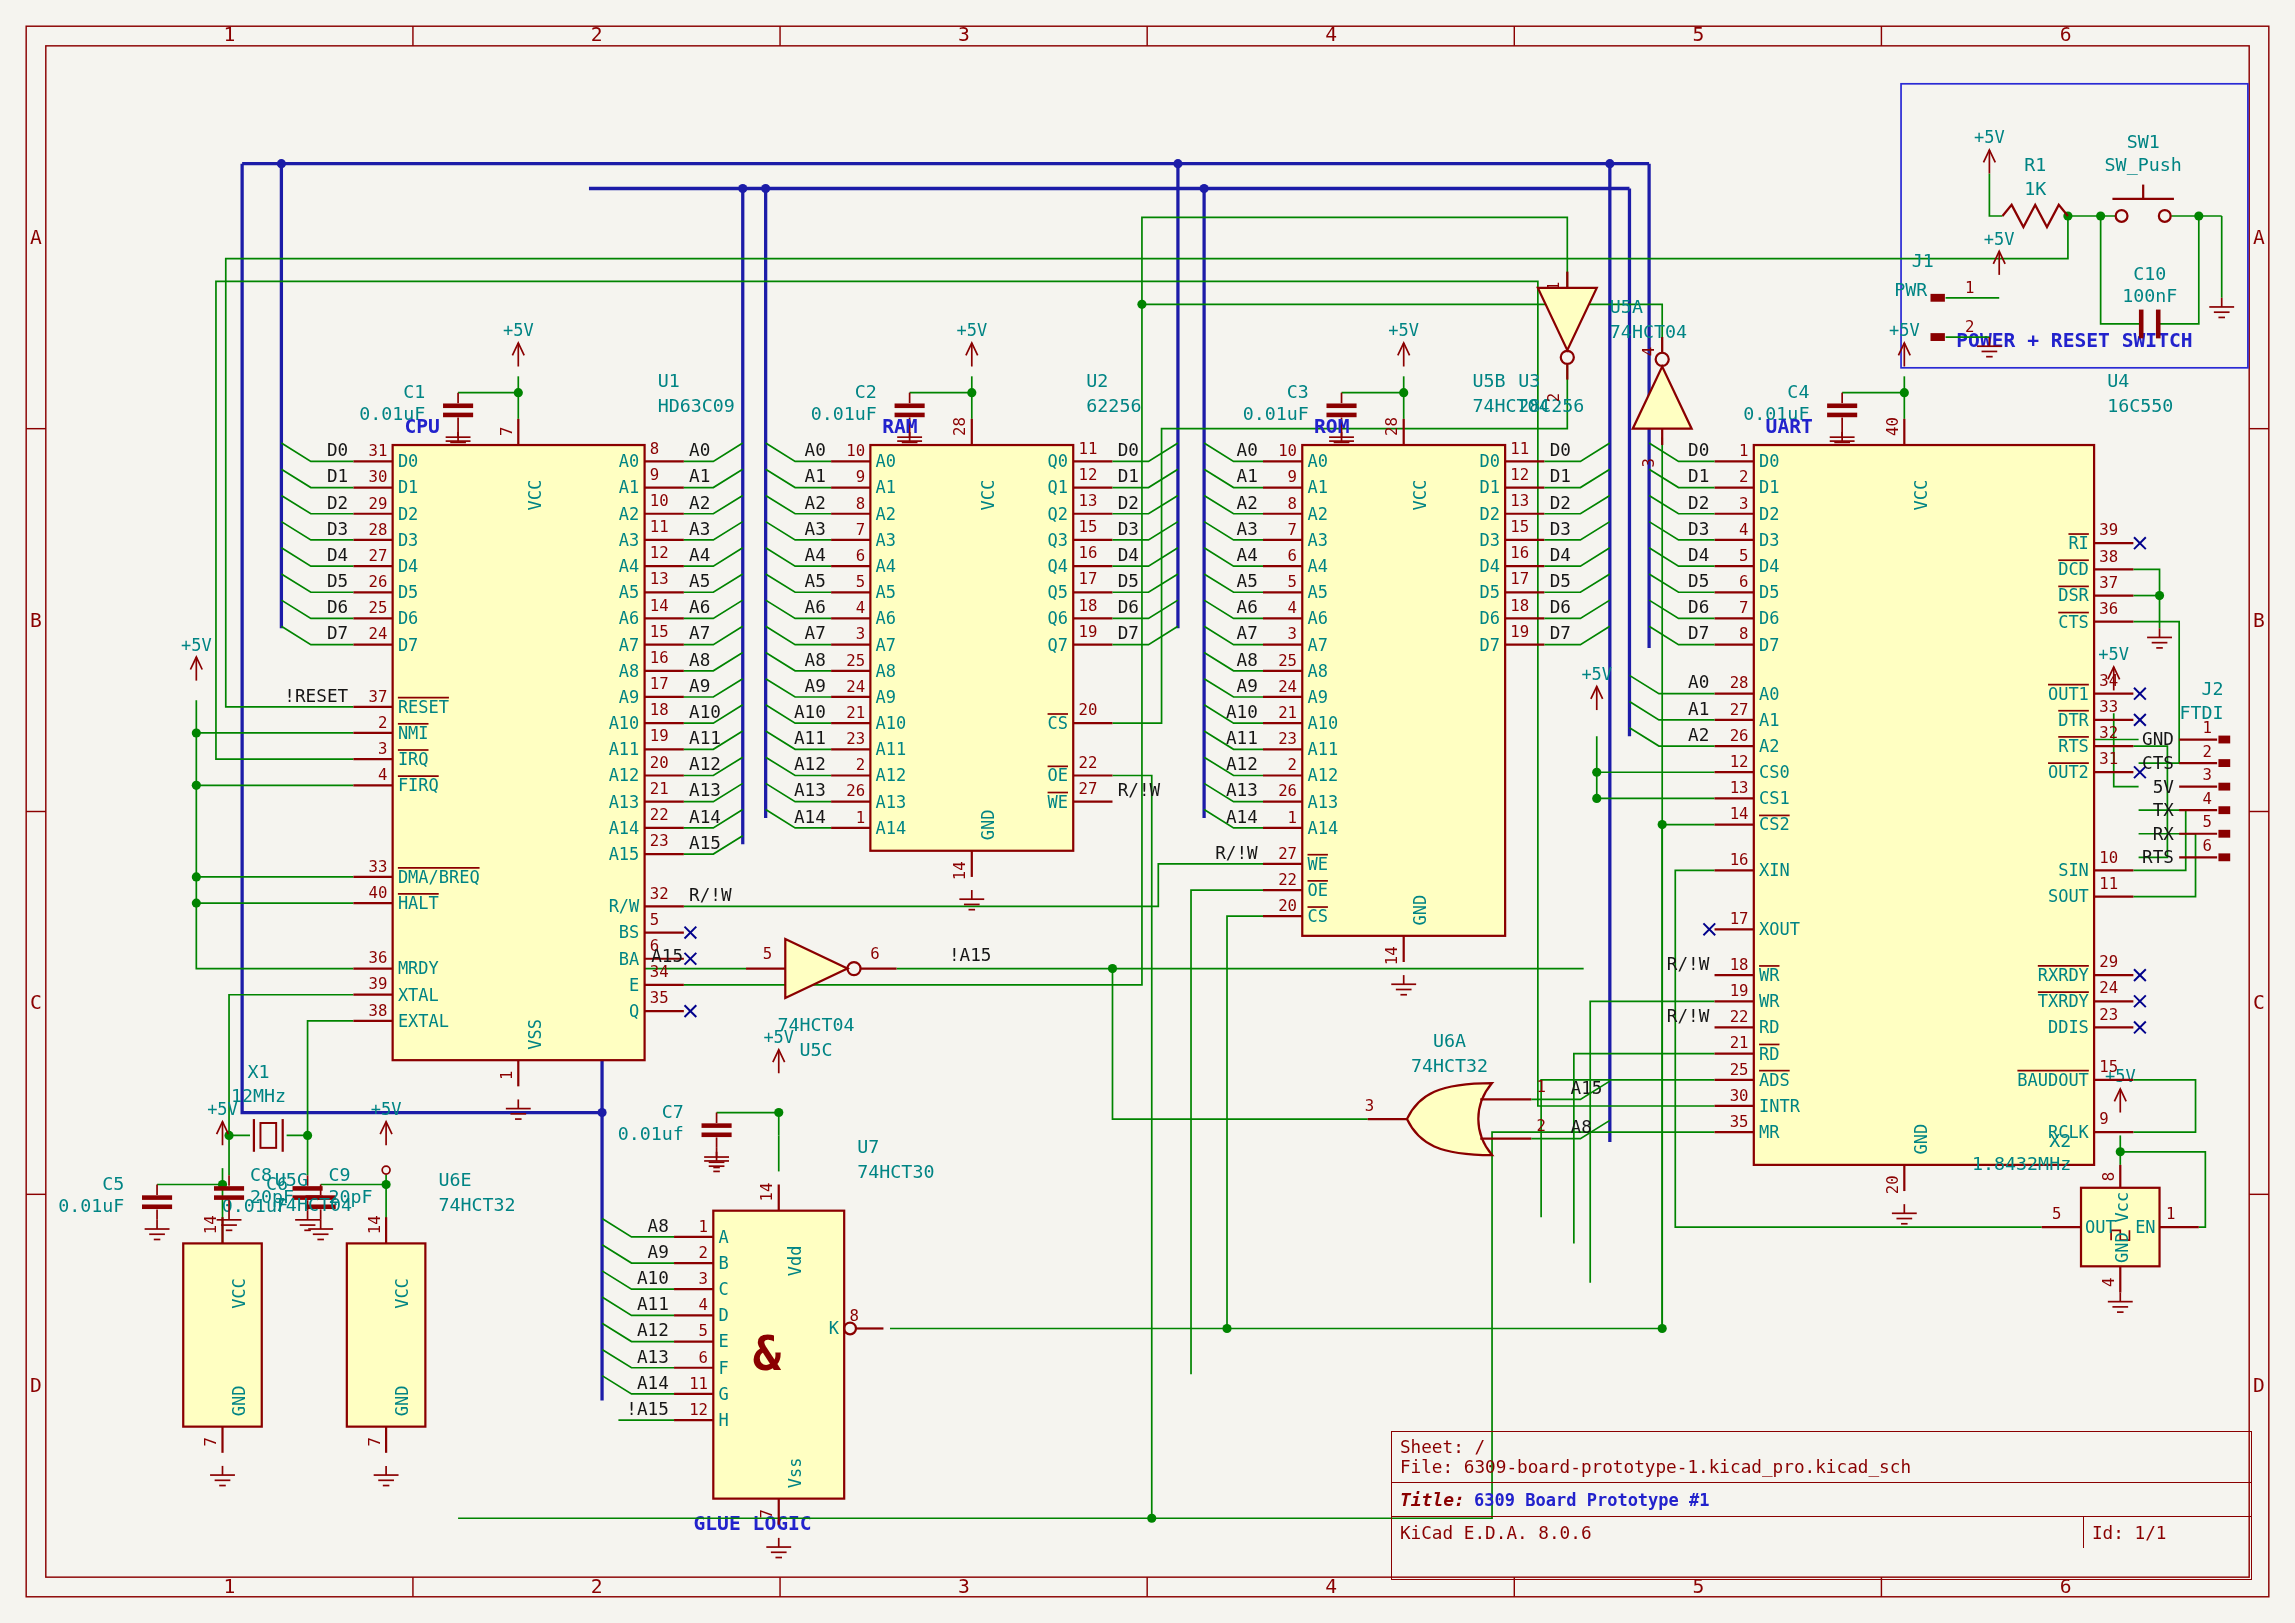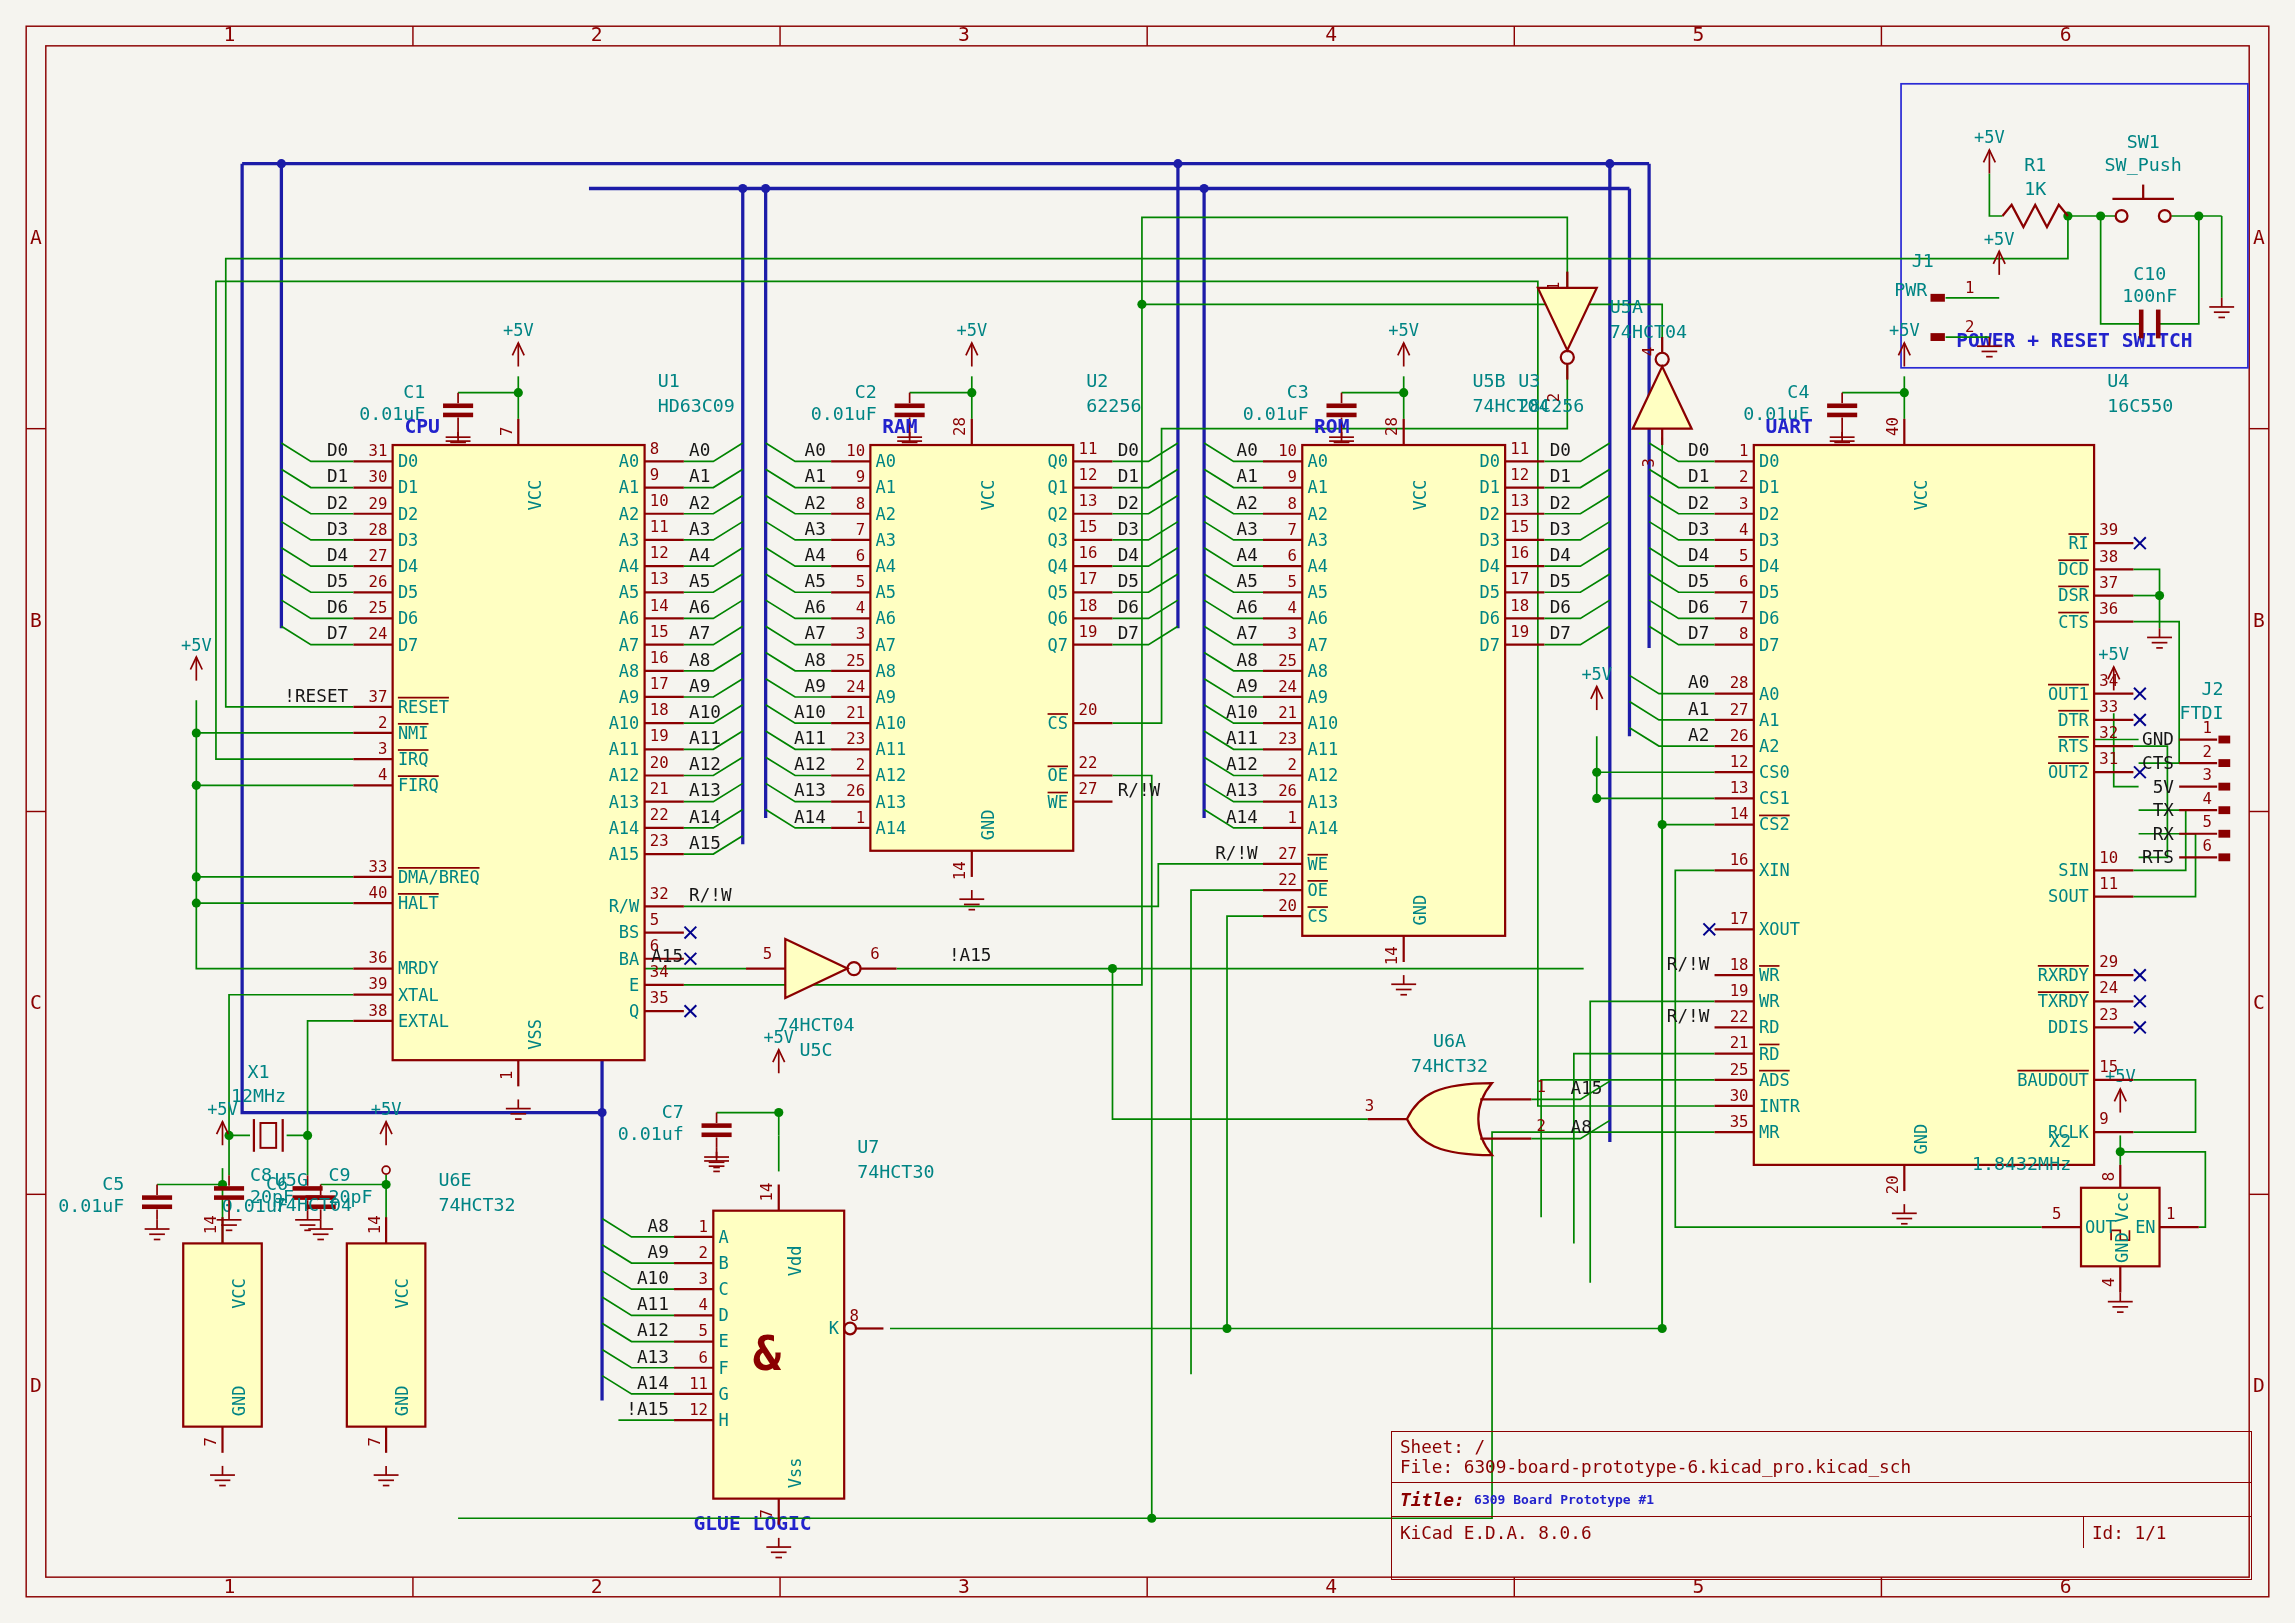--- a/index.html
+++ b/index.html
@@ -19,21 +19,21 @@
   .tp{fill:#8a0000;font-size:24px;}
   .tl{fill:#161616;font-size:27px;}
   .tb{fill:#2222cc;font-size:30px;font-weight:bold;}
   .tf{fill:#8a0000;font-size:30px;}
   .amp{fill:#8a0000;font-size:72px;font-weight:bold;}
   .titleblock{position:absolute;left:1391px;top:1431px;width:859px;height:147px;border:1.3px solid #8a0000;color:#8a0000;font-size:17.7px;}
   .tbrow{box-sizing:border-box;border-bottom:1.3px solid #8a0000;display:flex;align-items:center;padding:0 7.9px;text-align:right;}
   .tbrow:last-child{border-bottom:none;}
   .blue{color:#2222cc;}
   .cell{box-sizing:border-box;height:100%;display:flex;align-items:center;padding:0 7.9px;}
-  .titlebig{color:#2222cc;font-size:13px;font-weight:bold;}
+  .titlebig{color:#2222cc;font-size:17px;font-weight:bold;}
   .tword{color:#8a0000;font-weight:bold;font-style:italic;font-size:18px;margin-right:9.2px;}
 </style>
 </head>
 <body>
 
 <div class="sheet">
   <svg id="cv" width="2295" height="1623" viewBox="0 0 3507 2480">
       <rect x="40" y="40" width="3427" height="2400" class="frame"></rect>
       <rect x="70" y="70" width="3367" height="2340" class="frame"></rect>
       <line x1="631" y1="40" x2="631" y2="70" class="frame"></line>
@@ -1351,21 +1351,21 @@
       </g>
       <text x="3398" y="1062" class="tv" text-anchor="end">J2</text>
       <text x="3398" y="1098" class="tv" text-anchor="end">FTDI</text>
       <text x="995" y="1470" class="tl" text-anchor="start">A15</text>
       <text x="1450" y="1468" class="tl" text-anchor="start">!A15</text>
     </svg>
 
   <div class="titleblock">
     <div class="tbrow" style="height:51px;flex-direction:column;align-items:flex-start;justify-content:center;">
       <div>Sheet: /</div>
-      <div>File: 6309-board-prototype-6.kicad_pro.kicad_sch</div>
+      <div>File: 6309-board-prototype-1.kicad_pro.kicad_sch</div>
     </div>
     <div class="tbrow" style="height:34px;">
       <span class="tword">Title:</span>
       <span class="titlebig">6309 Board Prototype #1</span>
     </div>
     <div class="tbrow" style="height:31px;padding:0;">
       <div class="cell" style="flex:1;border-right:1.3px solid #8a0000;">KiCad E.D.A. 8.0.6</div>
       <div class="cell" style="width:167px;">Id: 1/1</div>
     </div>
   </div>

